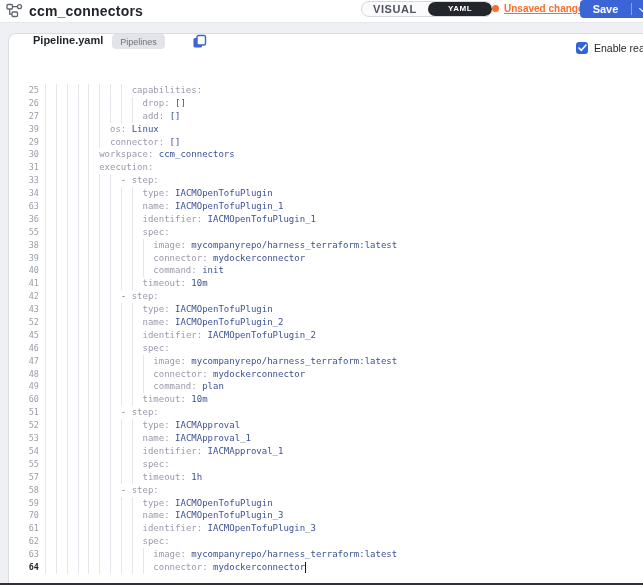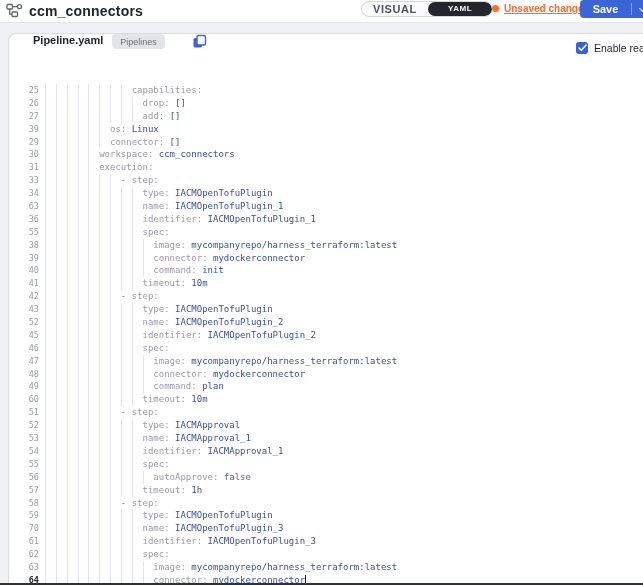--- a/index.html
+++ b/index.html
@@ -190,21 +190,20 @@
         <div class="line"><span class="num">46</span><span class="code"><span class="indent" style="width: 18ch;"></span><span class="k">spec:</span></span></div>
         <div class="line"><span class="num">47</span><span class="code"><span class="indent" style="width: 20ch;"></span><span class="k">image:</span><span class="v"> mycompanyrepo/harness_terraform:latest</span></span></div>
         <div class="line"><span class="num">48</span><span class="code"><span class="indent" style="width: 20ch;"></span><span class="k">connector:</span><span class="v"> mydockerconnector</span></span></div>
         <div class="line"><span class="num">49</span><span class="code"><span class="indent" style="width: 20ch;"></span><span class="k">command:</span><span class="v"> plan</span></span></div>
         <div class="line"><span class="num">60</span><span class="code"><span class="indent" style="width: 18ch;"></span><span class="k">timeout:</span><span class="v"> 10m</span></span></div>
         <div class="line"><span class="num">51</span><span class="code"><span class="indent" style="width: 14ch;"></span><span class="d">- </span><span class="k">step:</span></span></div>
         <div class="line"><span class="num">52</span><span class="code"><span class="indent" style="width: 18ch;"></span><span class="k">type:</span><span class="v"> IACMApproval</span></span></div>
         <div class="line"><span class="num">53</span><span class="code"><span class="indent" style="width: 18ch;"></span><span class="k">name:</span><span class="v"> IACMApproval_1</span></span></div>
         <div class="line"><span class="num">54</span><span class="code"><span class="indent" style="width: 18ch;"></span><span class="k">identifier:</span><span class="v"> IACMApproval_1</span></span></div>
         <div class="line"><span class="num">55</span><span class="code"><span class="indent" style="width: 18ch;"></span><span class="k">spec:</span></span></div>
-        <div class="line"><span class="num">56</span><span class="code"><span class="indent" style="width: 20ch;"></span><span class="k">autoApprove:</span><span class="b"> false</span></span></div>
         <div class="line"><span class="num">57</span><span class="code"><span class="indent" style="width: 18ch;"></span><span class="k">timeout:</span><span class="v"> 1h</span></span></div>
         <div class="line"><span class="num">58</span><span class="code"><span class="indent" style="width: 14ch;"></span><span class="d">- </span><span class="k">step:</span></span></div>
         <div class="line"><span class="num">59</span><span class="code"><span class="indent" style="width: 18ch;"></span><span class="k">type:</span><span class="v"> IACMOpenTofuPlugin</span></span></div>
         <div class="line"><span class="num">70</span><span class="code"><span class="indent" style="width: 18ch;"></span><span class="k">name:</span><span class="v"> IACMOpenTofuPlugin_3</span></span></div>
         <div class="line"><span class="num">61</span><span class="code"><span class="indent" style="width: 18ch;"></span><span class="k">identifier:</span><span class="v"> IACMOpenTofuPlugin_3</span></span></div>
         <div class="line"><span class="num">62</span><span class="code"><span class="indent" style="width: 18ch;"></span><span class="k">spec:</span></span></div>
         <div class="line"><span class="num">63</span><span class="code"><span class="indent" style="width: 20ch;"></span><span class="k">image:</span><span class="v"> mycompanyrepo/harness_terraform:latest</span></span></div>
         <div class="line"><span class="num active">64</span><span class="code"><span class="indent" style="width: 20ch;"></span><span class="k">connector:</span><span class="v"> mydockerconnector</span><span class="cursor"></span></span></div>
       </div>
   </div>

